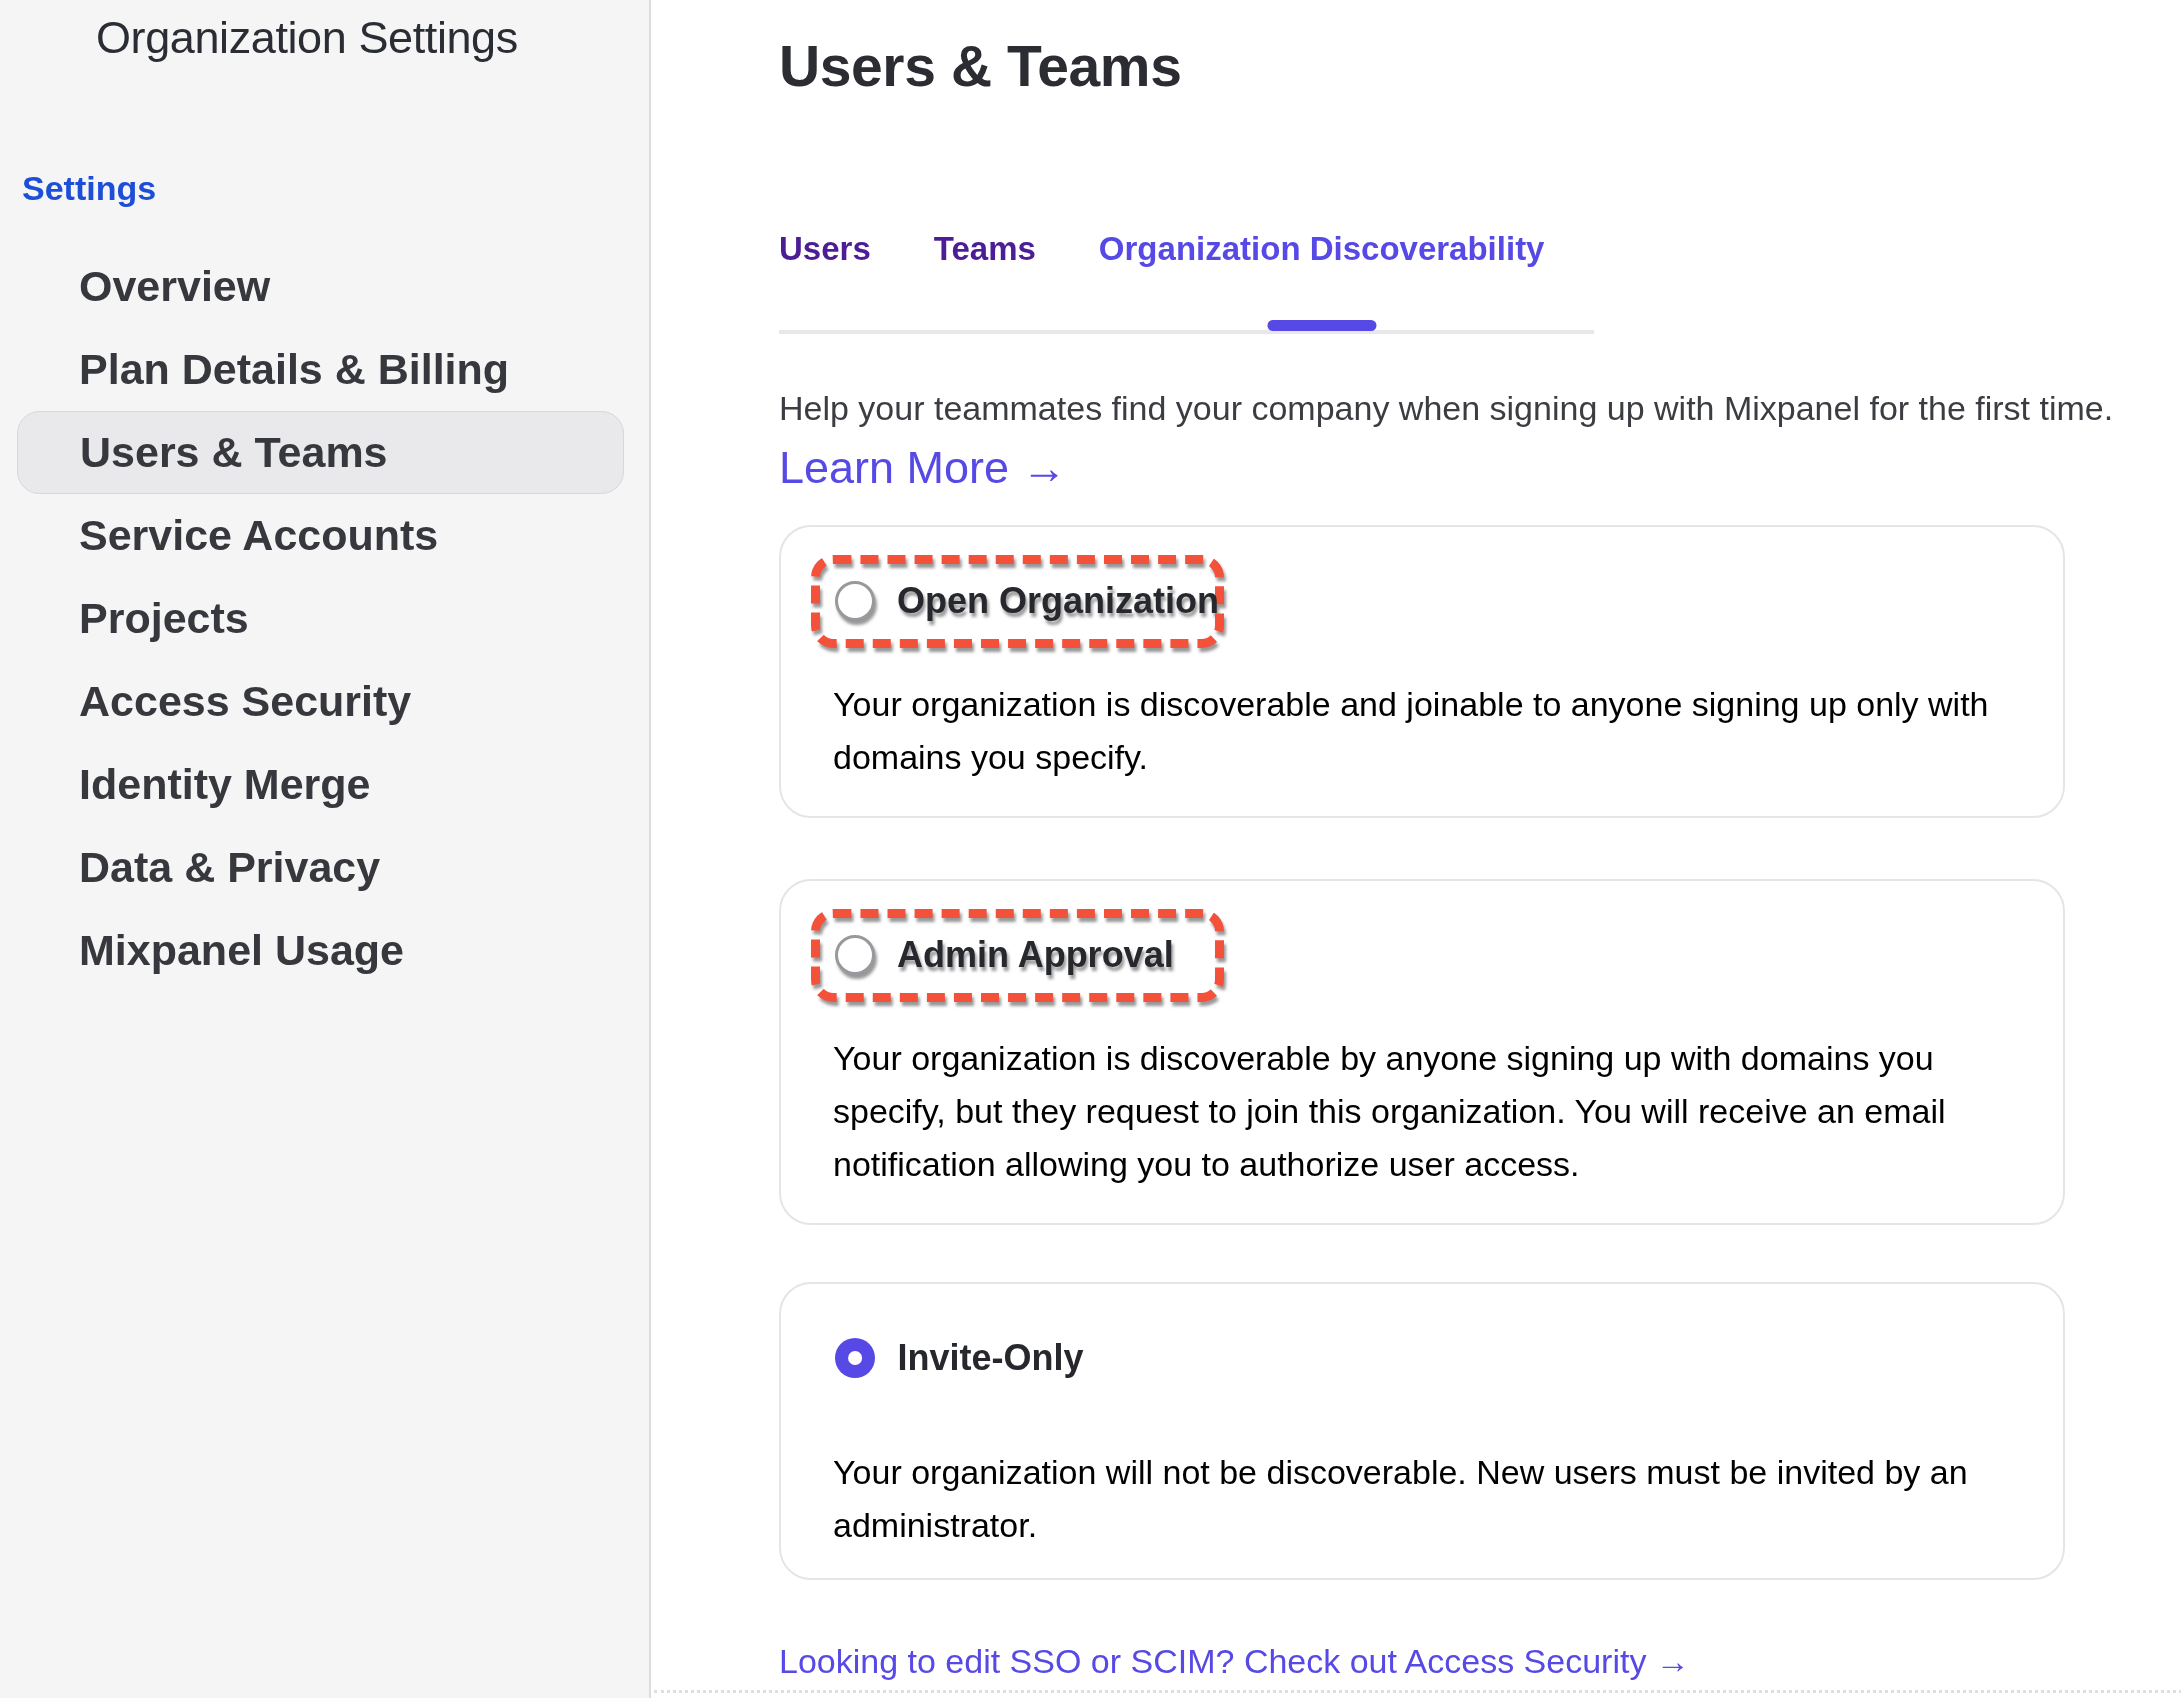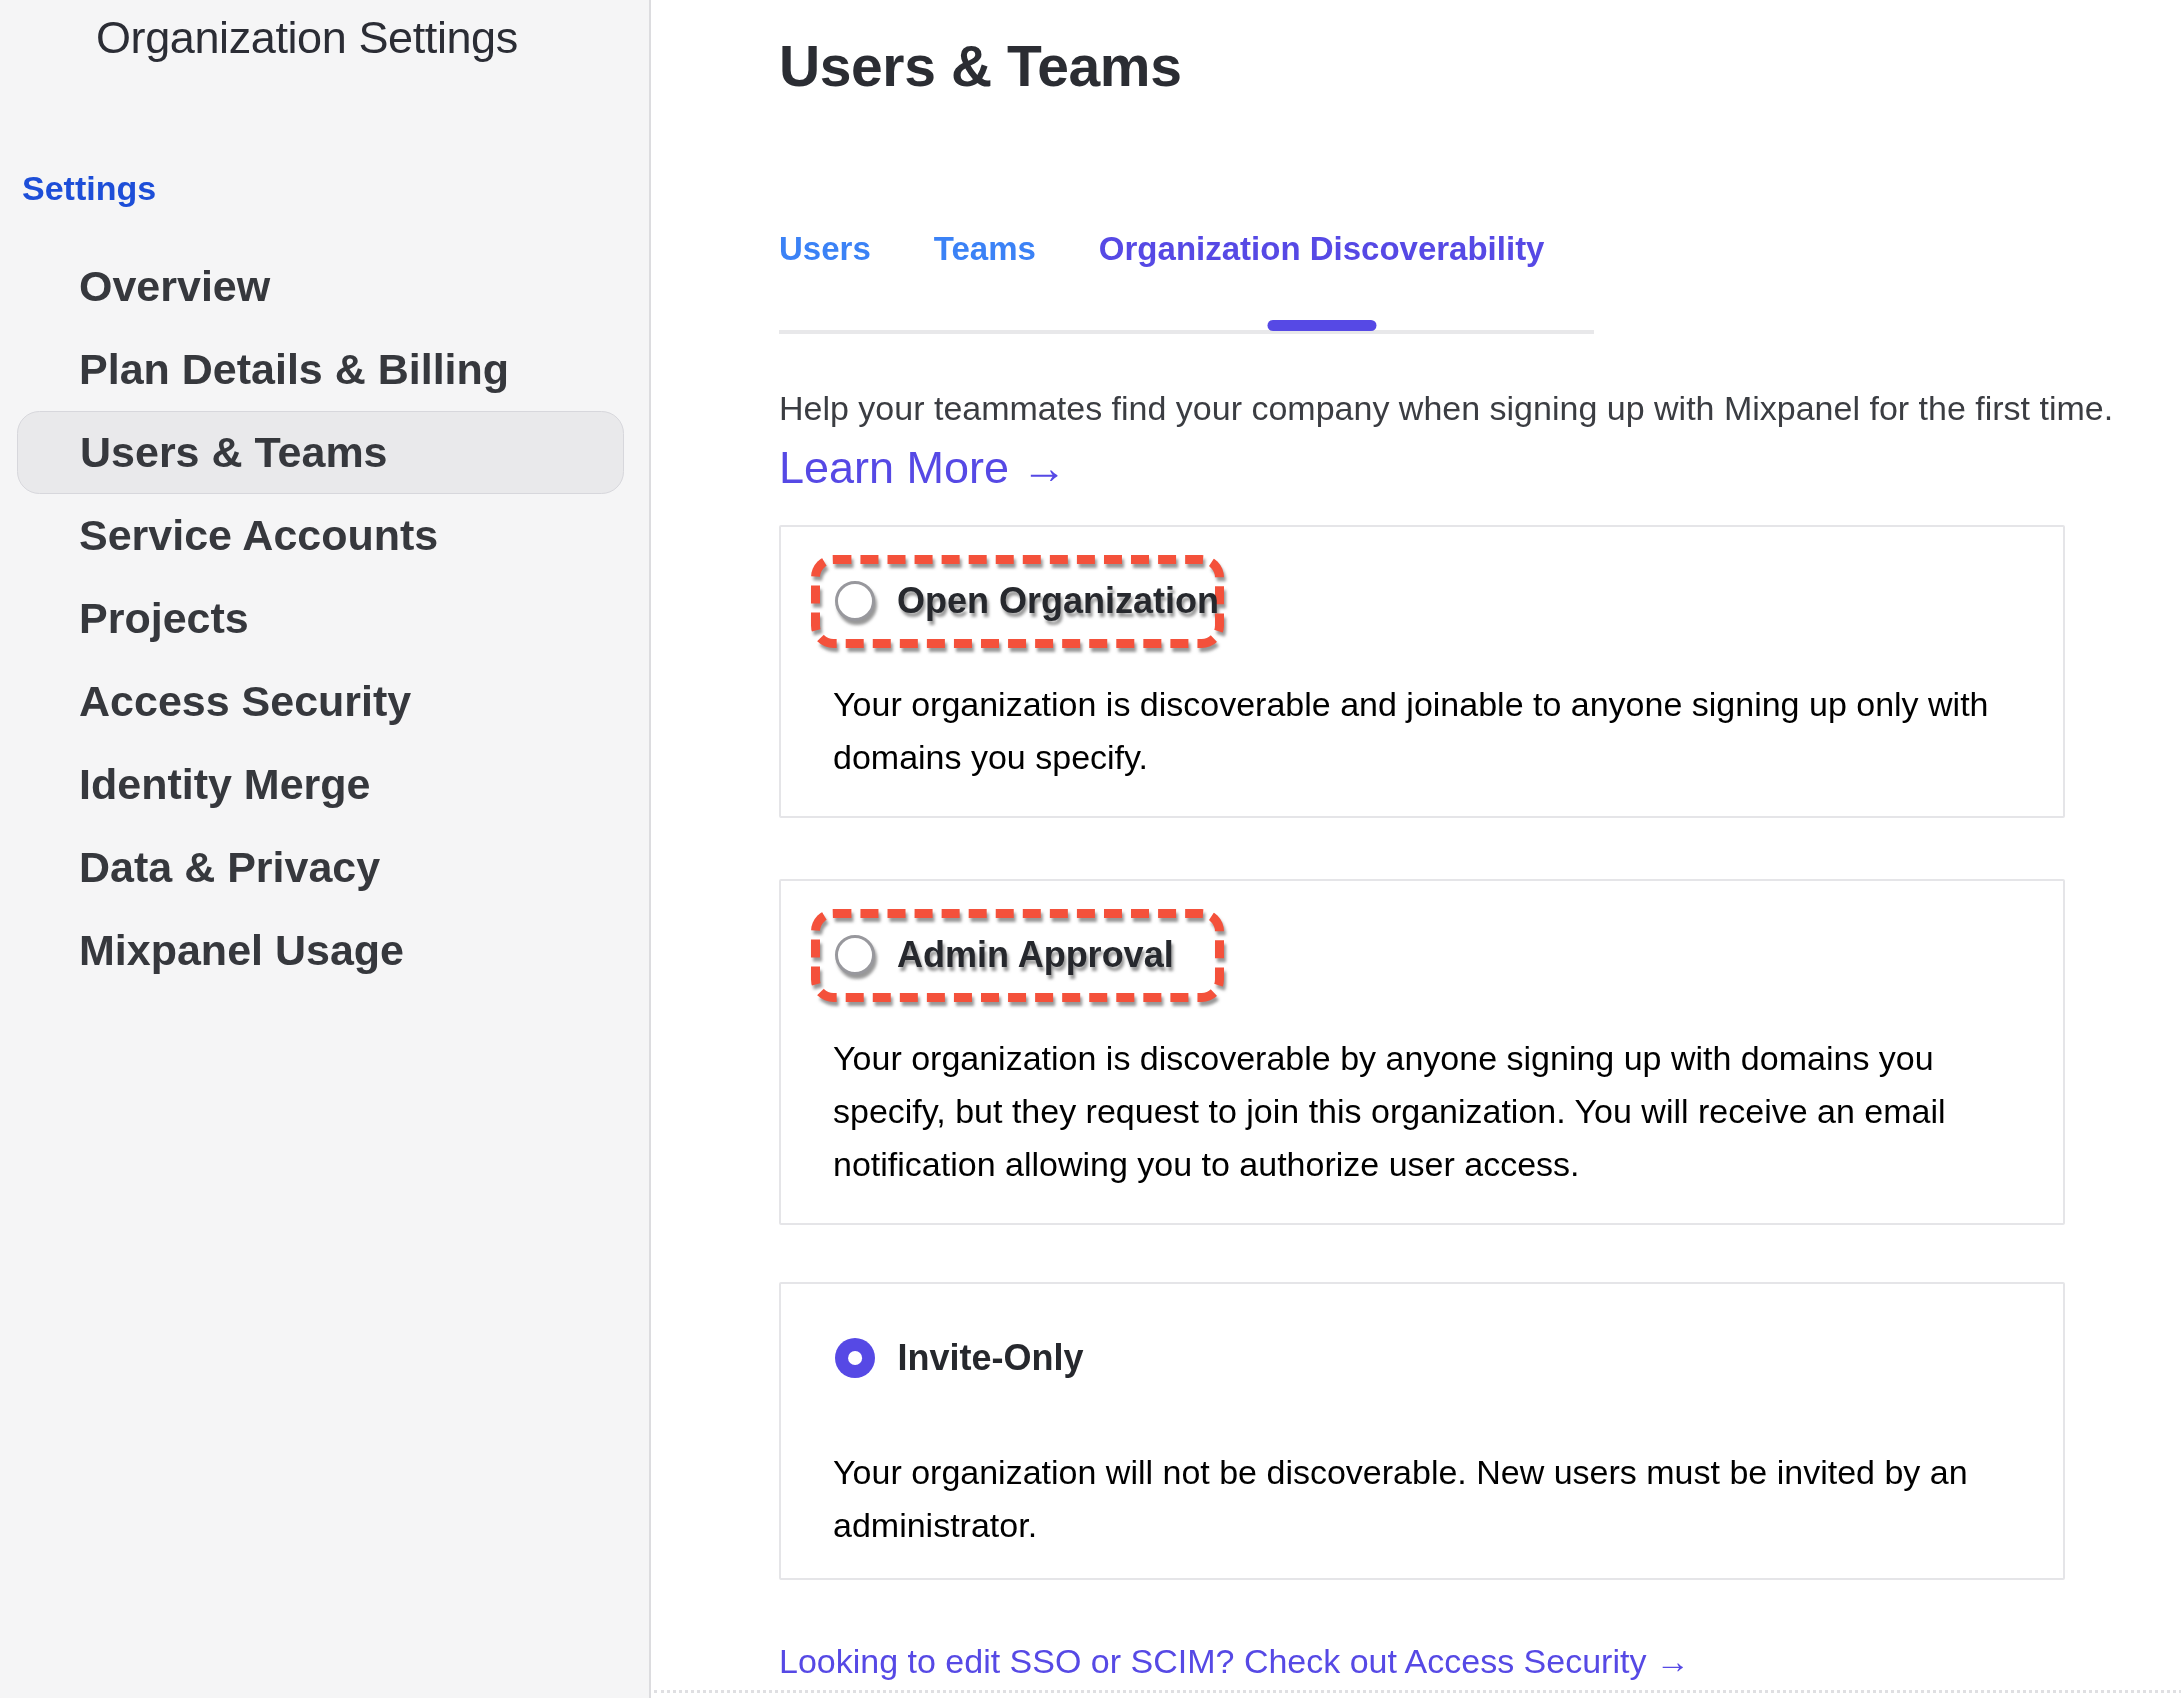--- a/index.html
+++ b/index.html
@@ -19,33 +19,33 @@
                cursor:pointer; white-space:nowrap; }
   .side-item.selected { background:#e9e9eb; border:1.7px solid #d7d7dc; }
 
   
   .main { position:absolute; left:654px; top:0; width:1528px; height:1698px; background:#fff; }
   .page-title { position:absolute; left:125px; top:33px; font-size:57px; font-weight:700;
                 color:#2b2d33; letter-spacing:-0.4px; white-space:nowrap; }
 
   .tabs { position:absolute; left:125px; top:231px; width:815px; height:103px;
           border-bottom:4.3px solid #e8e8ea; display:flex; gap:63px; align-items:flex-start; }
-  .tab { position:relative; font-size:33px; font-weight:600; color:#3b82f6;
+  .tab { position:relative; font-size:33px; font-weight:600; color:#4c1d95;
          line-height:36px; cursor:pointer; white-space:nowrap; }
   .tab.active { color:#5649e5; font-weight:700; }
   .tab .indicator { position:absolute; top:89px; left:50%; transform:translateX(-50%);
                     width:109px; height:11.2px; border-radius:6px; background:#5649e5; }
 
   .intro { position:absolute; left:125px; top:389px; font-size:34px; color:#3b3d42;
            white-space:nowrap; }
   .learn-more { position:absolute; left:125px; top:442px; font-size:45px; color:#5649e5;
                 white-space:nowrap; cursor:pointer; text-decoration:none; }
 
   .card { position:absolute; left:125px; width:1286px; background:#fff;
-          border:2.6px solid #e5e5e8; border-radius:2px; }
+          border:2.6px solid #e5e5e8; border-radius:32px; }
   .card1 { top:525px;  height:293px; }
   .card2 { top:879px; height:346px; }
   .card3 { top:1282px; height:298px; }
 
   .annotation-box { position:absolute; left:30px; top:27.5px; width:413px; height:93px;
                     border:9.5px dashed #f4513b; border-radius:22.4px;
                     display:flex; align-items:center; gap:22.4px; padding-left:14.6px;
                     filter:drop-shadow(2.6px 4.3px 1.7px rgba(50,50,50,0.5)); }
   .option-row { position:absolute; left:54px; top:53px; display:flex; align-items:center;
                 gap:22.4px; }

